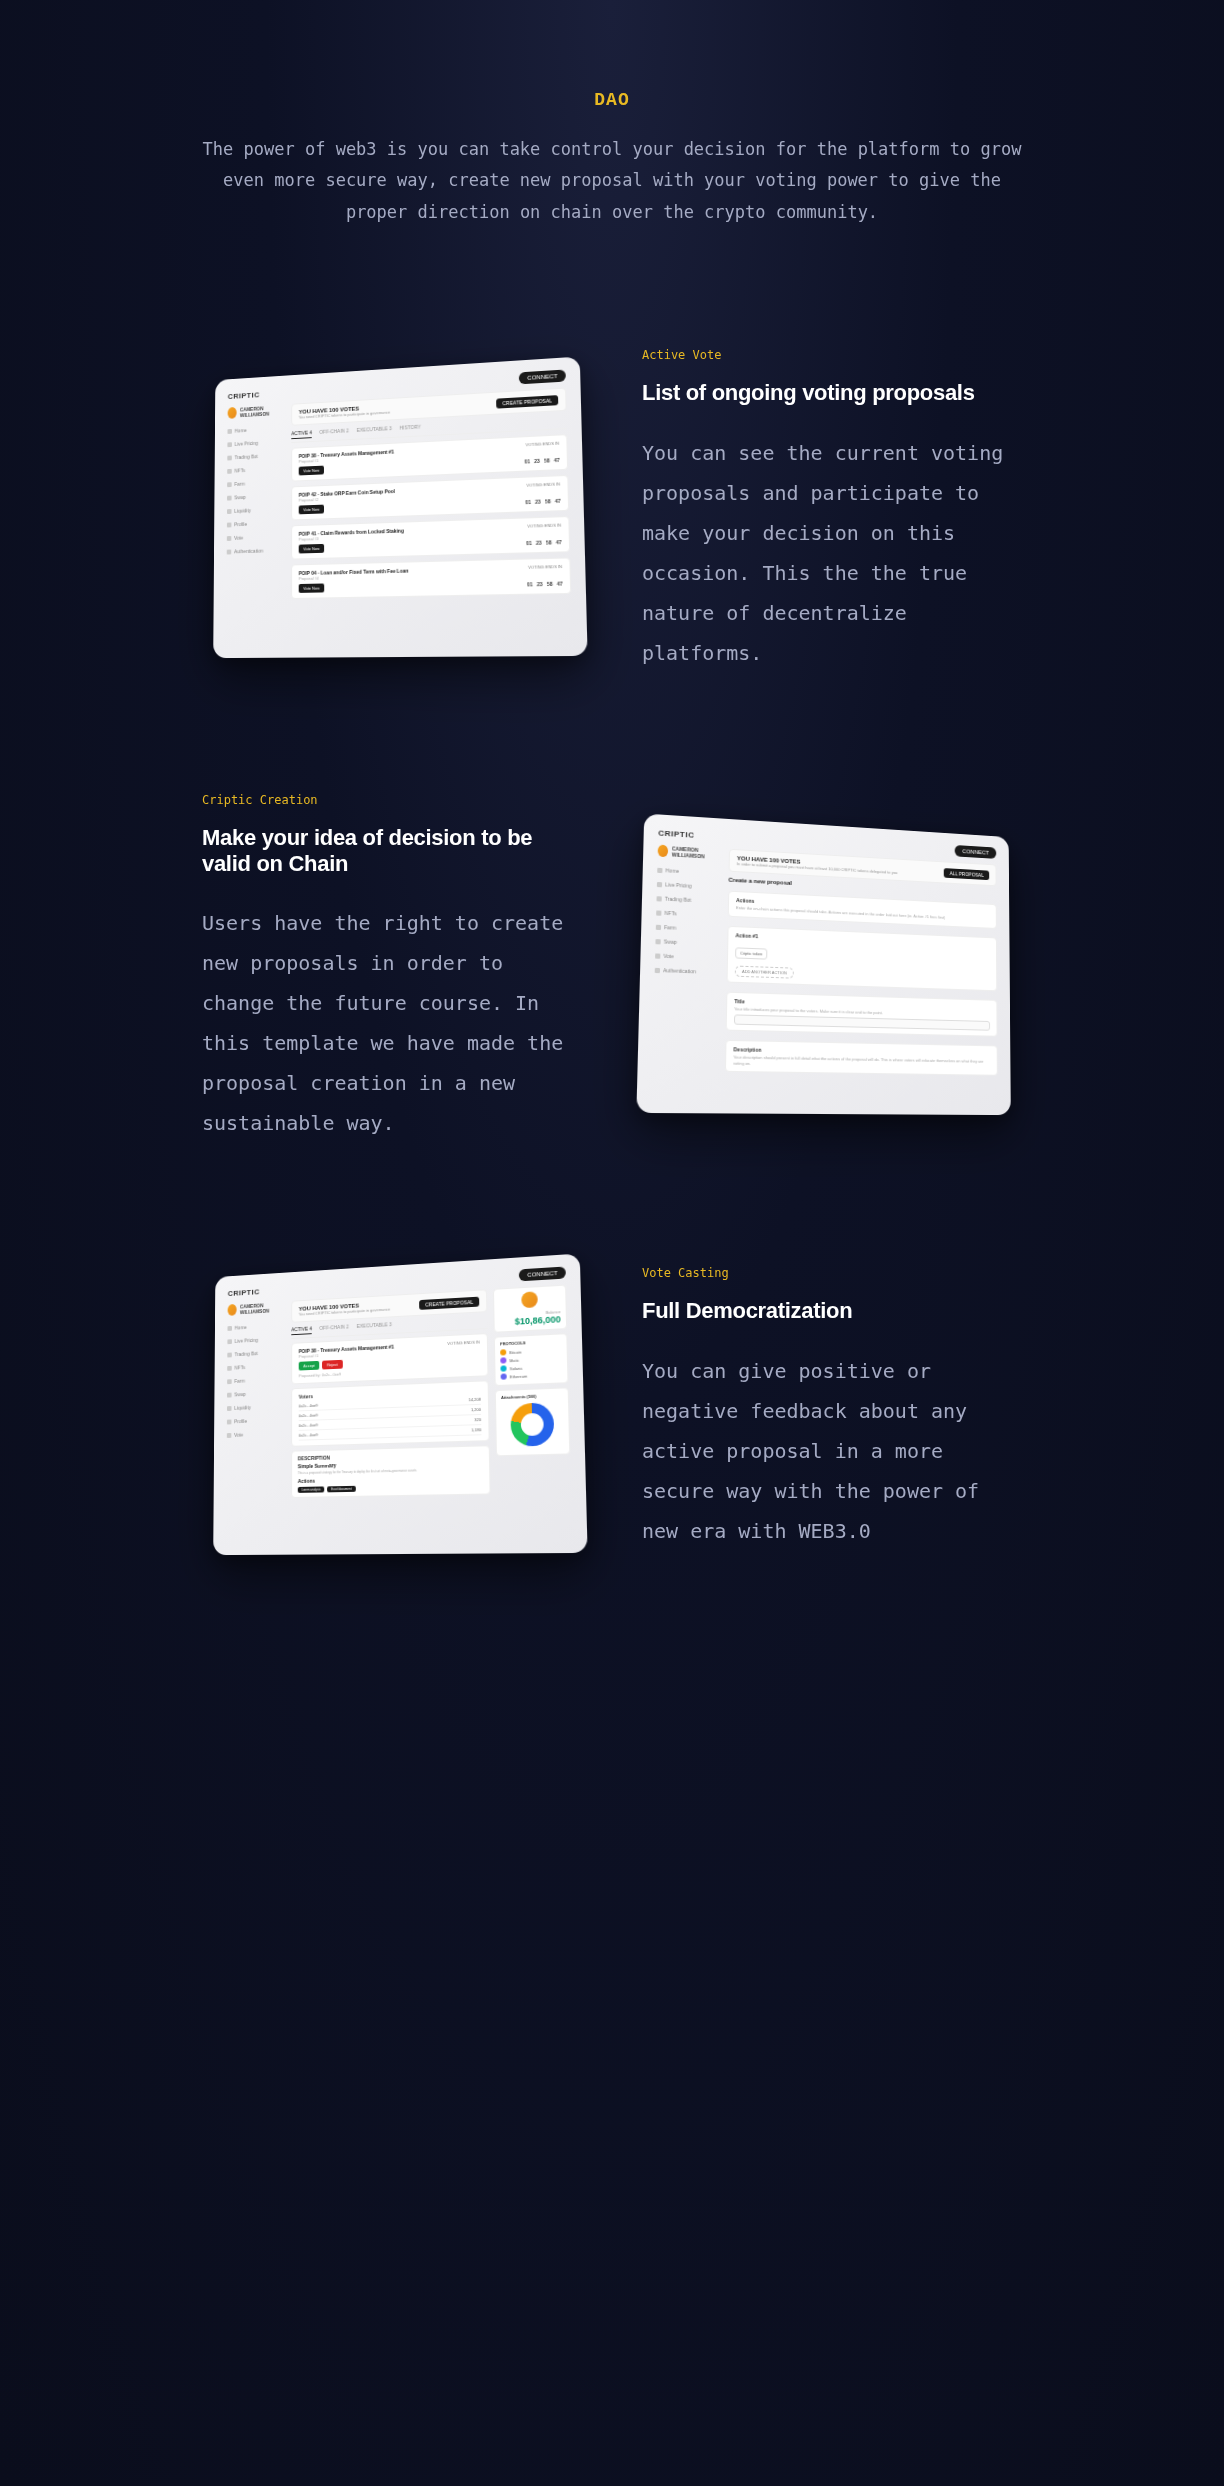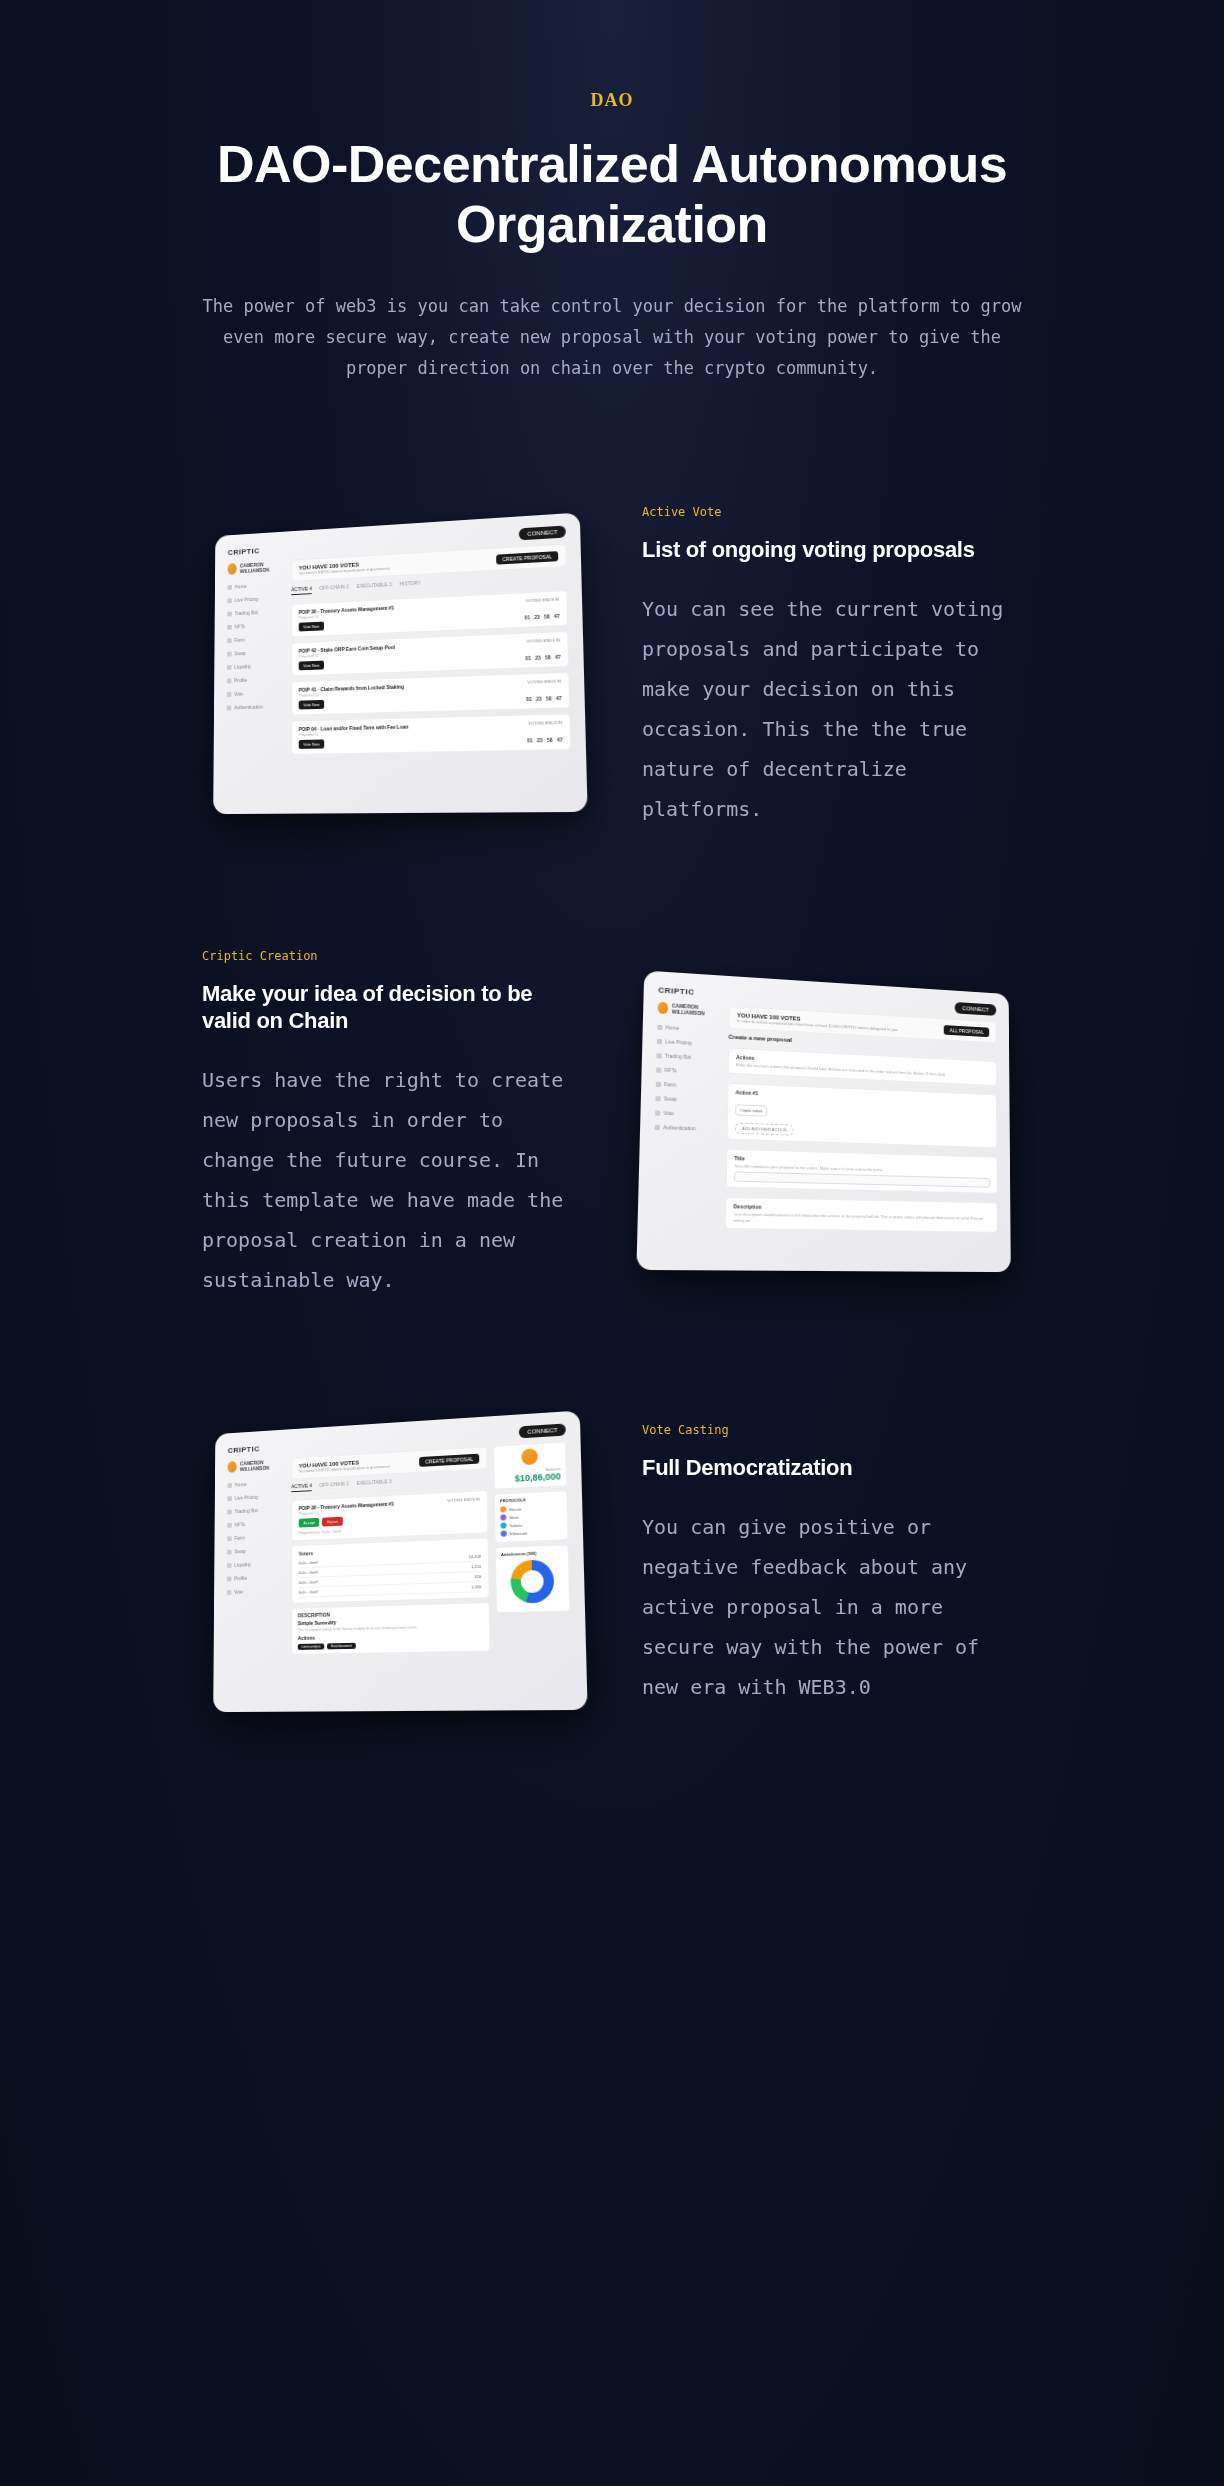--- a/index.html
+++ b/index.html
@@ -12,21 +12,21 @@
   overflow-x: hidden;
 }
 .container {
   max-width: 900px;
   margin: 0 auto;
   padding: 90px 40px 60px;
 }
 .eyebrow {
   text-align: center;
   color: #e8b923;
-  font-family: Liberation Serif, serif;
+  font-family: Liberation Mono, monospace;
   font-size: 18px;
   font-weight: 600;
   letter-spacing: 1px;
   margin-bottom: 24px;
 }
 .hero-title {
   text-align: center;
   font-size: 52px;
   font-weight: 700;
   line-height: 1.15;
@@ -283,21 +283,20 @@
   font-size: 3px;
   padding: 1px 4px;
   border-radius: 2px;
 }
 </style>
 </head>
 <body>
 
 <div class="container">
   <div class="eyebrow">DAO</div>
-  <h1 class="hero-title">DAO-Decentralized Autonomous Organization</h1>
   <p class="hero-desc">The power of web3 is you can take control your decision for the platform to grow even more secure way, create new proposal with your voting power to give the proper direction on chain over the crypto community.</p>
 
   <div class="feature">
     <div class="feature-img">
       <div class="mock mock-tilt-left">
         <div class="mock-header">
           <span class="mock-brand">CRIPTIC</span>
           <span class="mock-connect">CONNECT</span>
         </div>
         <div class="mock-body">

